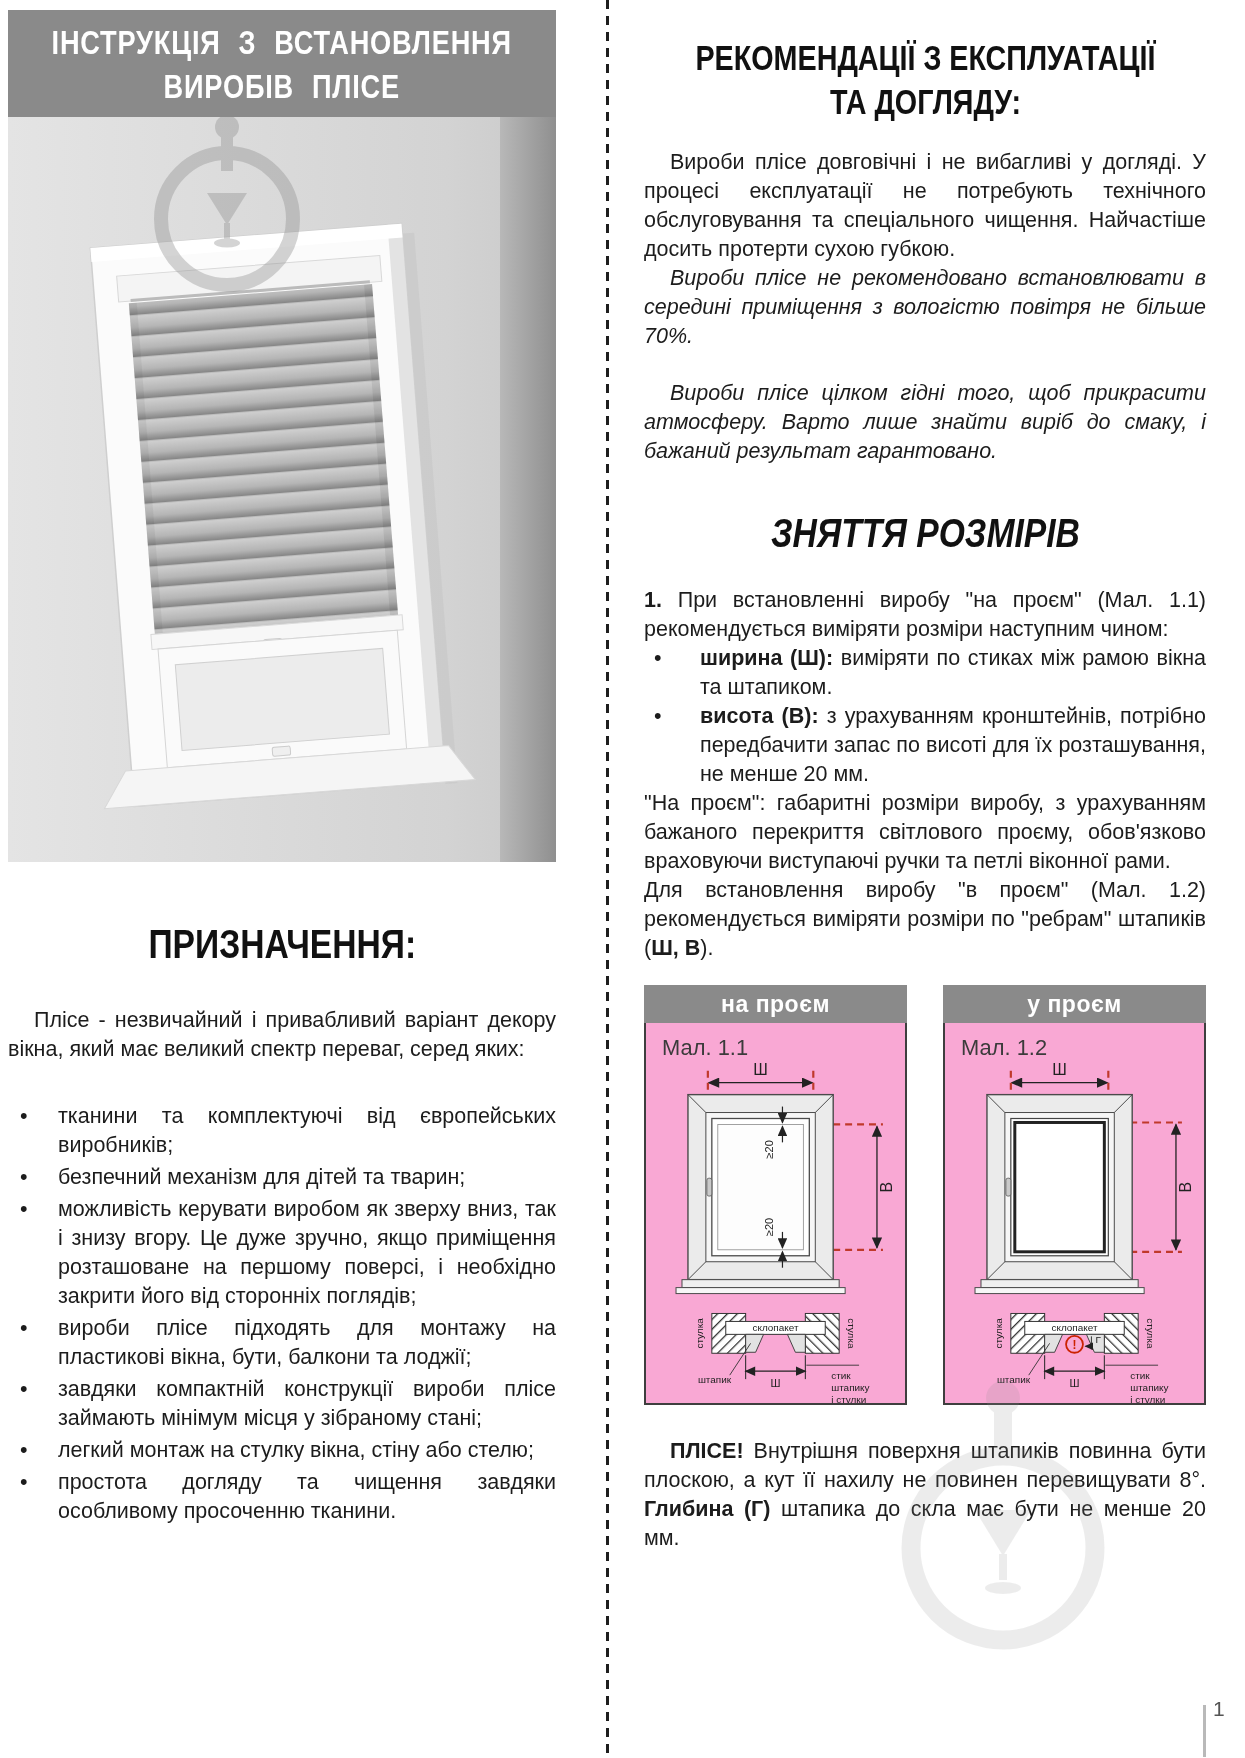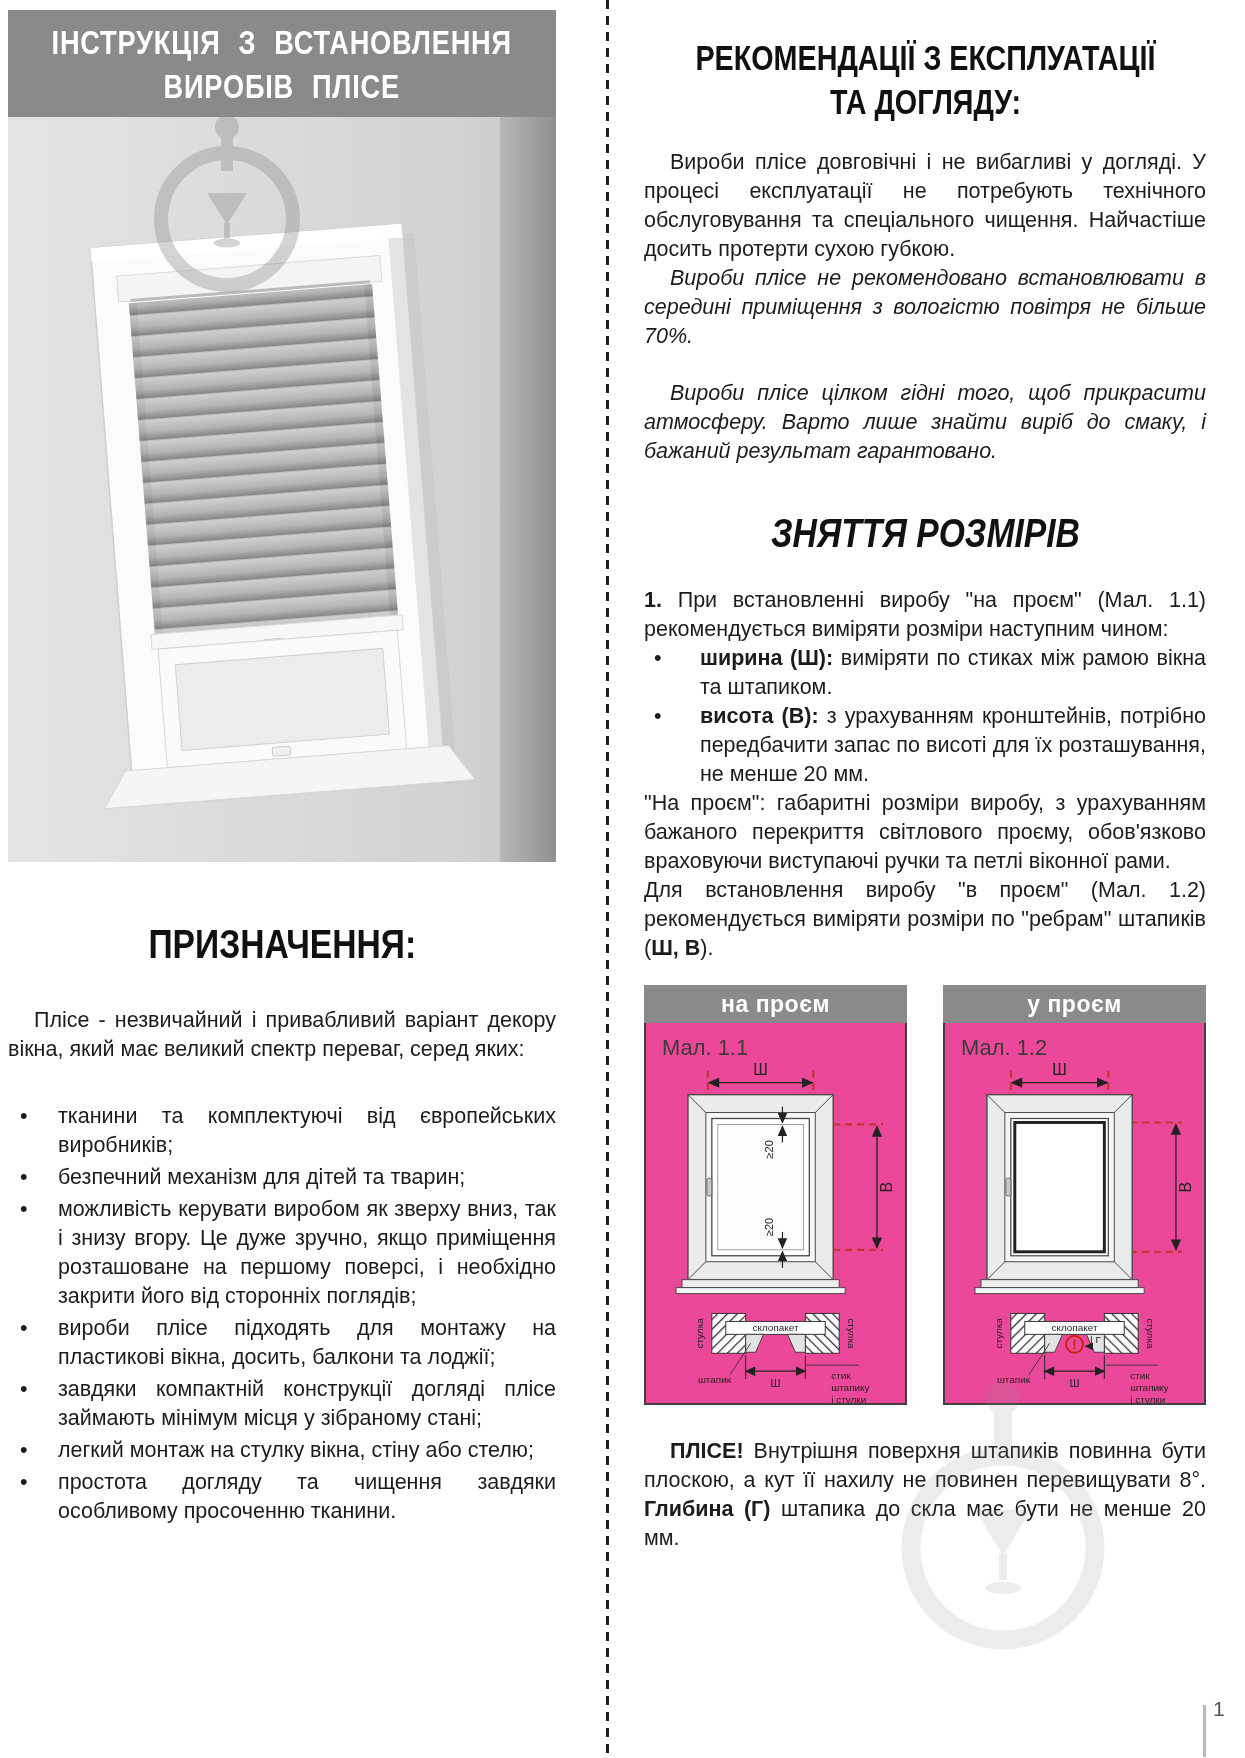--- a/index.html
+++ b/index.html
@@ -43,21 +43,21 @@
   .dlist{margin-top:0;}
   .dli{display:flex;}
   .dli .mk{flex:0 0 56px;padding-left:10px;box-sizing:border-box;font-size:21.5px;line-height:29px;}
   .dli .tx{flex:1;font-size:21.5px;line-height:29px;text-align:justify;}
 
   
   .dg-row{margin-top:22px;display:flex;gap:36px;}
   .dg-box{width:263px;}
   .dg-header{height:38px;background:#8a8a8a;color:#fff;font-weight:bold;font-size:23px;
              letter-spacing:.5px;display:flex;align-items:center;justify-content:center;}
-  .dg-body{border:2px solid #3f3f3f;border-top:none;background:#ec4899;}
+  .dg-body{border:2px solid #3f3f3f;border-top:none;background:#f9a8d4;}
   .dg-body svg{display:block;}
   svg text{font-family:"Liberation Sans",sans-serif;}
 
   .attention{margin-top:32px;}
 
   
   .wm-bottom{position:absolute;left:868px;top:1358px;width:270px;height:300px;
              pointer-events:none;z-index:6;}
 
   
@@ -140,25 +140,25 @@
       <div class="li">
         <span class="mk">•</span>
         <span class="tx">безпечний механізм для дітей та тварин;</span>
       </div>
       <div class="li">
         <span class="mk">•</span>
         <span class="tx">можливість керувати виробом як зверху вниз, так і знизу вгору. Це дуже зручно, якщо приміщення розташоване на першому поверсі, і необхідно закрити його від сторонніх поглядів;</span>
       </div>
       <div class="li">
         <span class="mk">•</span>
-        <span class="tx">вироби плісе підходять для монтажу на пластикові вікна, досить, балкони та лоджії;</span>
-      </div>
-      <div class="li">
-        <span class="mk">•</span>
-        <span class="tx">завдяки компактній конструкції догляді плісе займають мінімум місця у зібраному стані;</span>
+        <span class="tx">вироби плісе підходять для монтажу на пластикові вікна, бути, балкони та лоджії;</span>
+      </div>
+      <div class="li">
+        <span class="mk">•</span>
+        <span class="tx">завдяки компактній конструкції вироби плісе займають мінімум місця у зібраному стані;</span>
       </div>
       <div class="li">
         <span class="mk">•</span>
         <span class="tx">легкий монтаж на стулку вікна, стіну або стелю;</span>
       </div>
       <div class="li">
         <span class="mk">•</span>
         <span class="tx">простота догляду та чищення завдяки особливому просоченню тканини.</span>
       </div>
     </div>

